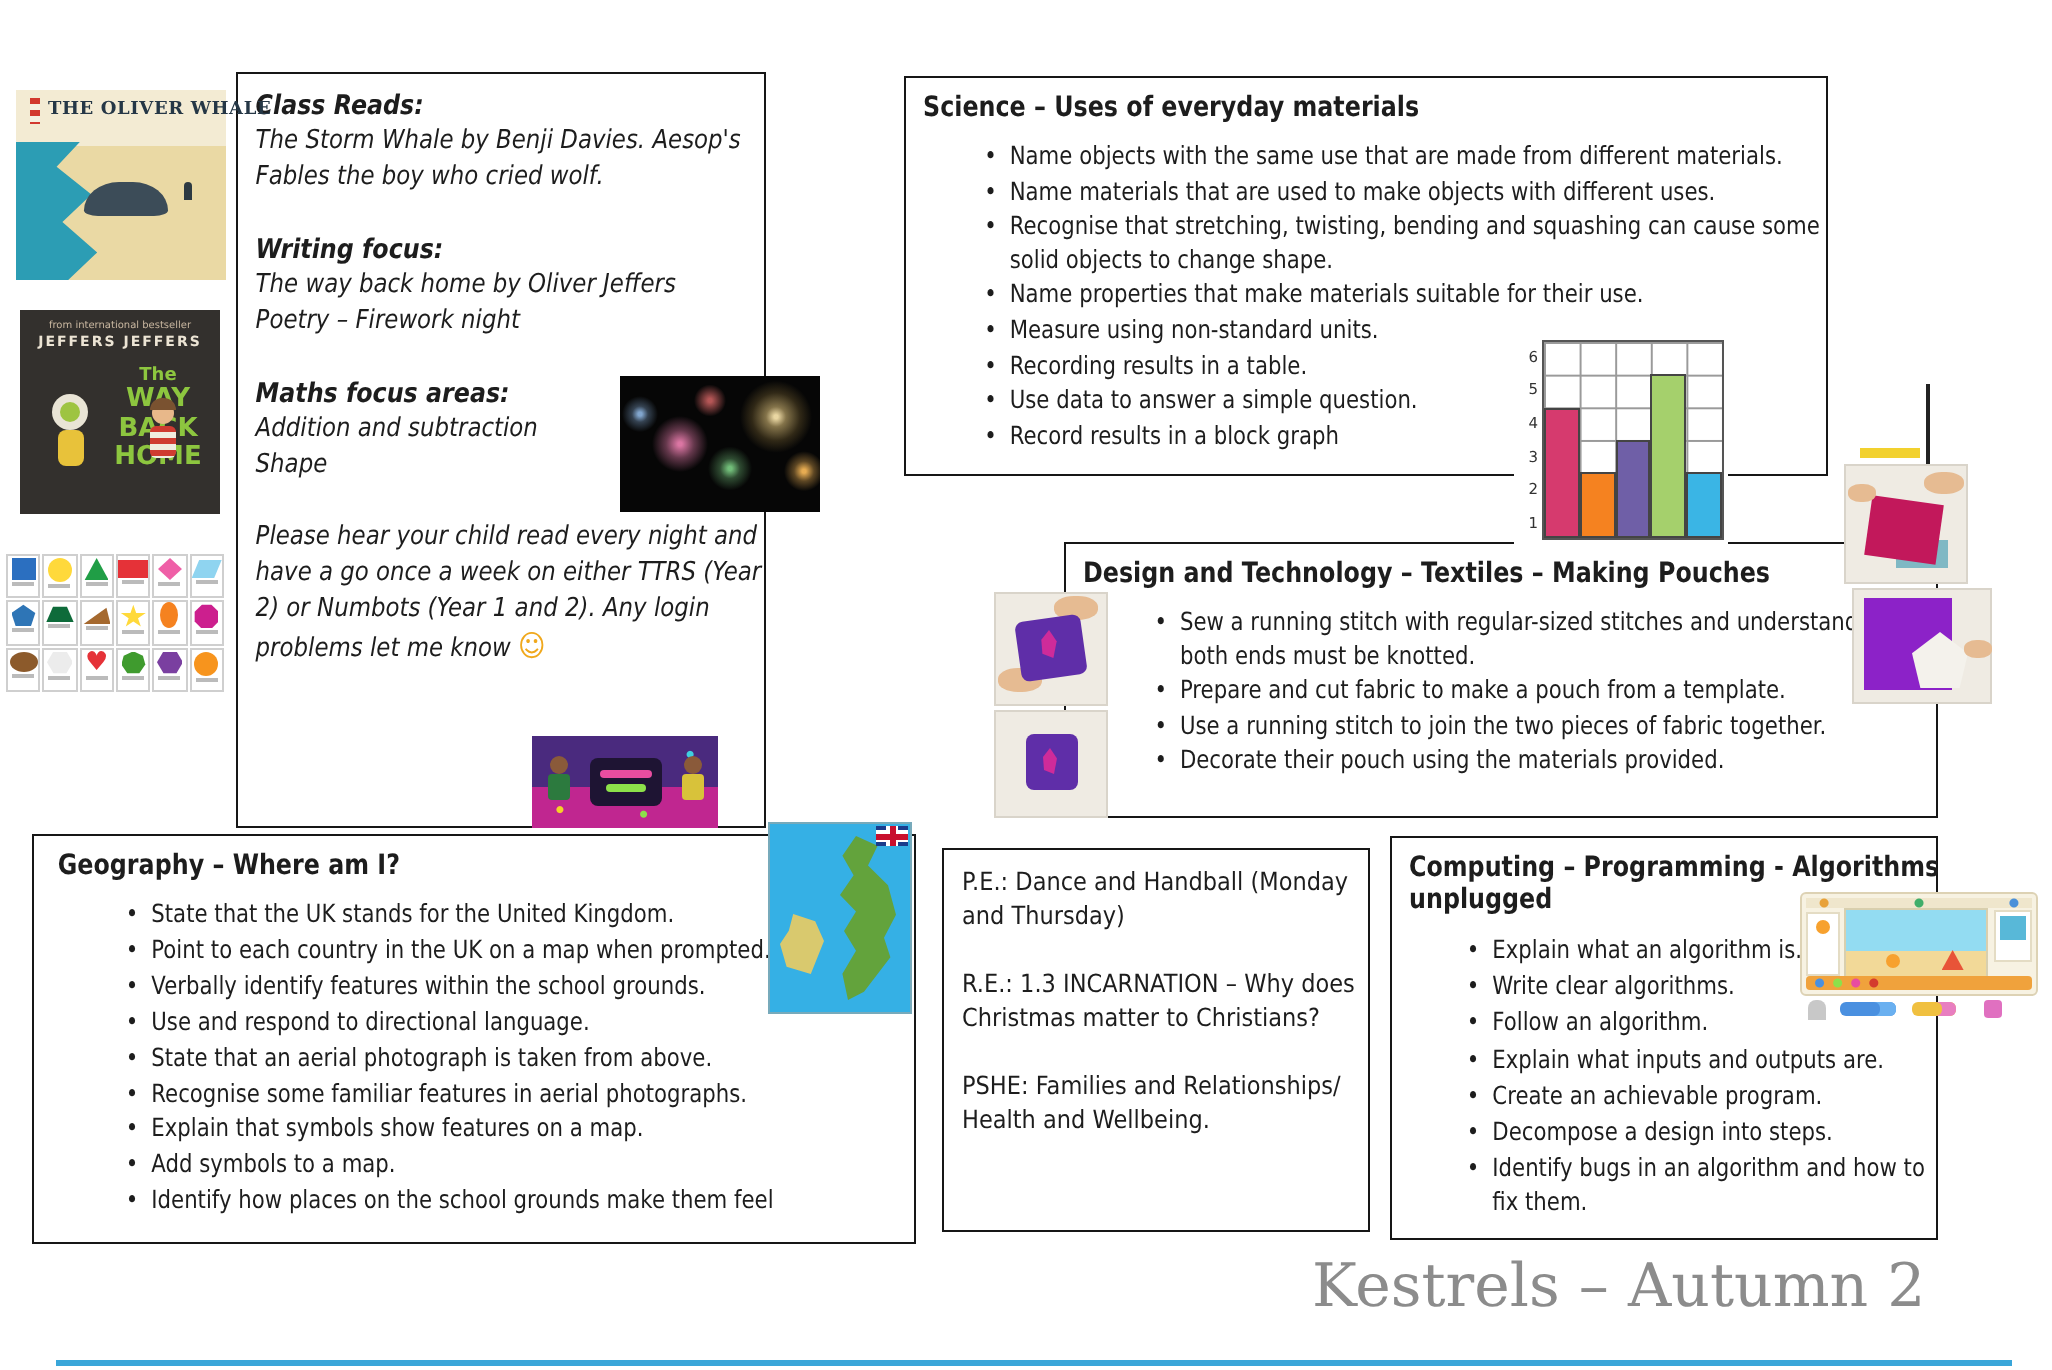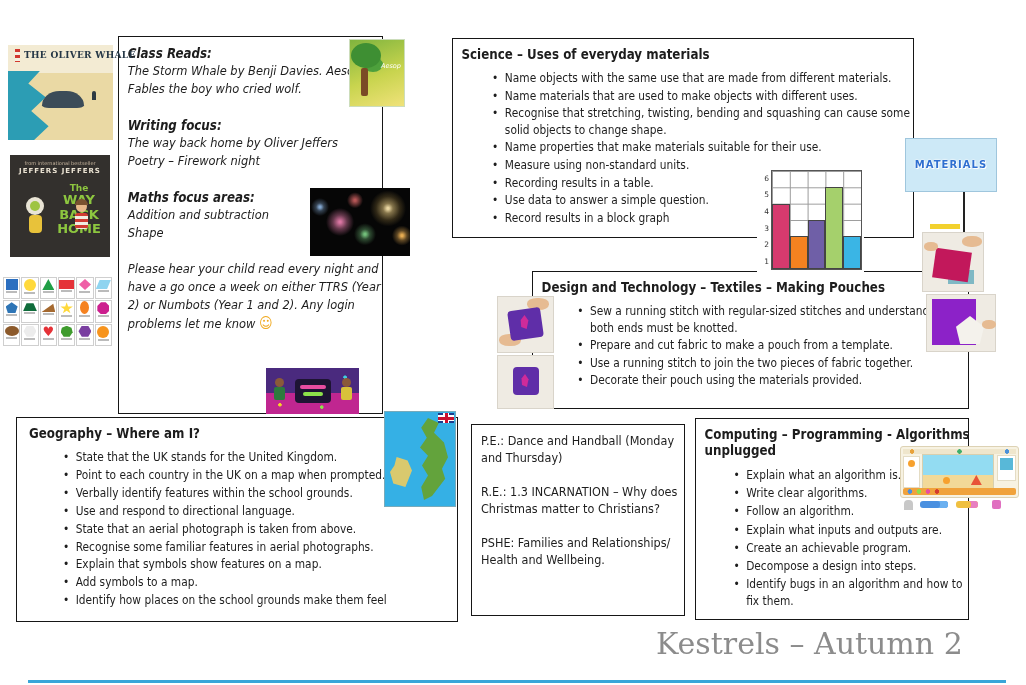--- a/index.html
+++ b/index.html
@@ -319,25 +319,20 @@
            <span class="nowrap">Shape</span>
           </p>
       </div>
       <div class="sect">
         <p><span>Please hear your child read every night and have a go once a week on either TTRS (Year 2) or Numbots (Year 1 and 2). Any login problems let me know</span>
            <span class="emoji">☺</span></p>
       </div>
     </div>
   </div>
 
-  <div class="art" id="aesop">
-    <div class="ae-canopy"></div>
-    <div class="ae-trunk"></div>
-    <div class="ae-label">Aesop</div>
-  </div>
 
   <div class="art" id="fireworks"></div>
 
   <div class="art" id="ttrs">
     <div class="ttrs-char" id="ttrs-char1">
         <div class="head"></div>
         <div class="body"></div>
       </div>
     <div class="ttrs-char" id="ttrs-char2">
         <div class="head"></div>
@@ -385,23 +380,20 @@
         </div>
         <div class="bg-col">
           <div class="bg-bar" style="height: 83.3333%; background: rgb(165, 208, 108);"></div>
         </div>
         <div class="bg-col">
           <div class="bg-bar" style="height: 33.3333%; background: rgb(58, 181, 229);"></div>
         </div>
       </div>
   </div>
 
-  <div class="art" id="materials">
-    <div class="mt-label">MATERIALS</div>
-  </div>
 
   <div id="connector-1"></div>
   <div id="yellow-strip"></div>
 
   <div class="tbox" id="dt-box" style="left:532px;top:271px;width:435px;height:136px;">
     <div class="content" style="padding-left:10px;">
       <h2 class="box-title">Design and Technology – Textiles – Making Pouches</h2>
       <ul class="bullets" style="padding-left:42px;">
 
       <li class="b">Sew a running stitch with regular-sized stitches and understand that both ends must be knotted.</li>

